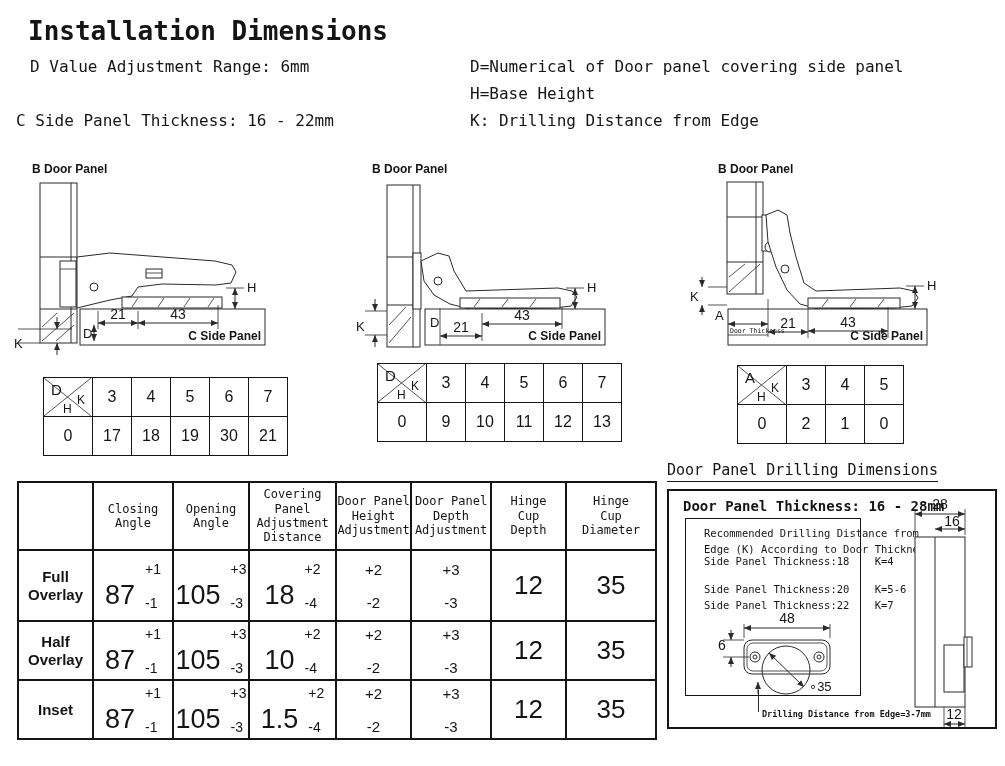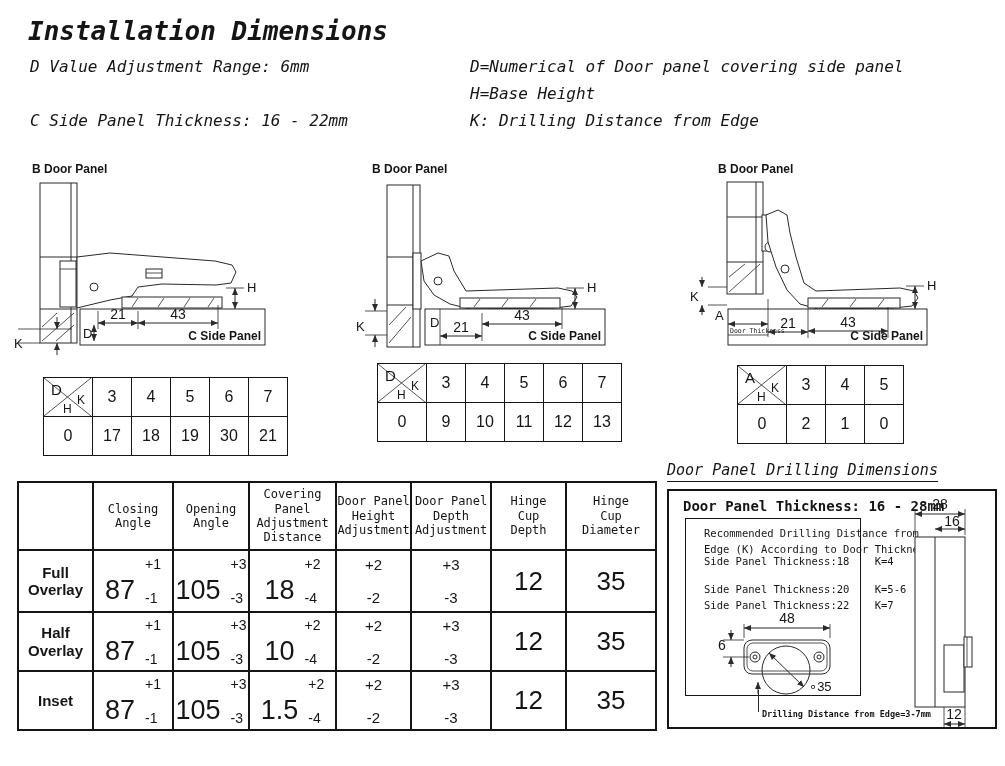--- a/index.html
+++ b/index.html
@@ -1,17 +1,17 @@
 <!DOCTYPE html>
 <html><head>
 <meta charset="utf-8">
 <style>
   html,body{margin:0;padding:0;background:#fff;}
   #page{position:relative;width:1005px;height:766px;background:#fff;color:#151515;overflow:hidden;}
-  .mono{font-family:"DejaVu Sans Mono",monospace;font-style:italic;}
+  .mono{font-family:"DejaVu Sans Mono",monospace;}
   .abs{position:absolute;}
   .title{left:28px;top:16px;font-size:26px;font-weight:bold;letter-spacing:0px;}
   .spec{font-size:16px;white-space:pre;}
   
   svg.diag{position:absolute;width:300px;height:200px;overflow:visible;}
   svg .ln{stroke:#2a2a2a;stroke-width:1;fill:none;}
   svg .fw{stroke:#2a2a2a;stroke-width:1;fill:#fff;}
   svg .thin{stroke:#2a2a2a;stroke-width:0.8;fill:none;}
   svg .dim{stroke:#2a2a2a;stroke-width:1;fill:none;}
   svg text{fill:#151515;}
@@ -58,21 +58,21 @@
         <path d="M0,1 L7,4 L0,7 Z" fill="#2a2a2a"></path>
       </marker>
       <marker id="as" markerWidth="8" markerHeight="8" refX="0" refY="4" orient="auto" markerUnits="userSpaceOnUse">
         <path d="M7,1 L0,4 L7,7 Z" fill="#2a2a2a"></path>
       </marker>
     </defs>
   </svg>
 
   <div class="abs title mono">Installation Dimensions</div>
   <div class="abs spec mono" style="left:30px;top:57px">D Value Adjustment Range: 6mm</div>
-  <div class="abs spec mono" style="left:30px;top:111px">C Side Panel Thickness: 16 - 22mm</div>
+  <div class="abs spec mono" style="left:16px;top:111px">C Side Panel Thickness: 16 - 22mm</div>
   <div class="abs spec mono" style="left:470px;top:57px">D=Numerical of Door panel covering side panel</div>
   <div class="abs spec mono" style="left:470px;top:84px">H=Base Height</div>
   <div class="abs spec mono" style="left:470px;top:111px">K: Drilling Distance from Edge</div>
 
   <svg class="diag" style="left:10px;top:157px" viewBox="0 0 300 200">
     <text class="plabel" x="22" y="16">B Door Panel</text>
 
     <rect class="fw" x="30" y="26" width="37" height="160"></rect>
     <line class="ln" x1="61" y1="26" x2="61" y2="186"></line>
     <line class="ln" x1="30" y1="100" x2="67" y2="100"></line>
@@ -303,21 +303,21 @@
       <td class="hd">Door Panel
 Depth
 Adjustment</td>
       <td class="hd">Hinge
 Cup
 Depth</td>
       <td class="hd">Hinge
 Cup
 Diameter</td>
     </tr>
-    <tr style="height:62px">
+    <tr style="height:71px">
       <td class="rowlab">Full
 Overlay</td>
       <td>
             <div class="numtol">
               <span class="nv">87</span>
               <span class="tt">
                 <span>+1</span>
                 <span>-1</span>
               </span>
             </div>

